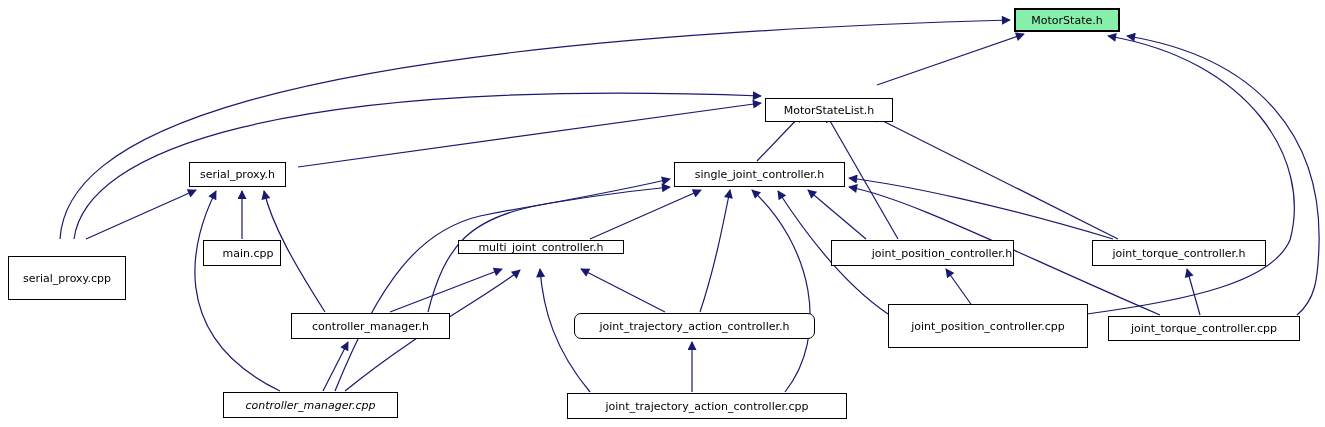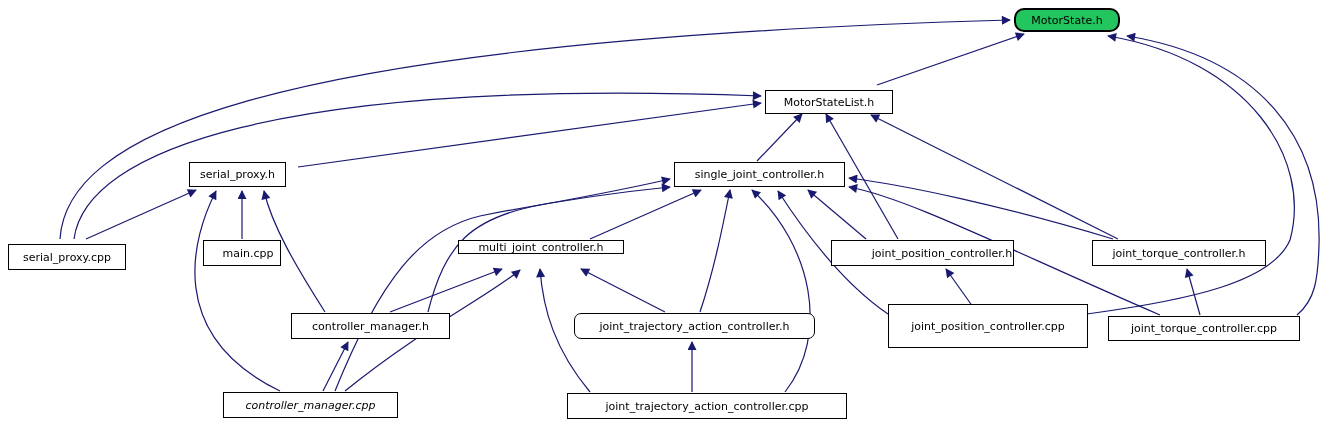--- a/index.html
+++ b/index.html
@@ -30,24 +30,23 @@
     font-size: 11px;
     text-align: center;
     white-space: nowrap;
     overflow: hidden;
     display: flex;
     align-items: center;
     justify-content: center;
     cursor: pointer;
   }
   .node.highlighted {
-    background: #22c55e;
+    background: #86efac;
     border-width: 2px;
     cursor: default;
-    border-radius: 10px;
   }
 </style>
 </head>
 <body>
 
 <div class="canvas">
   <svg class="edges-layer" width="1325" height="427" viewBox="0 0 1325 427" xmlns="http://www.w3.org/2000/svg">
     <defs>
       <marker id="arrow" viewBox="0 0 10 10" refX="9" refY="5" markerWidth="11" markerHeight="9" markerUnits="userSpaceOnUse" orient="auto">
         <path d="M0,0 L10,5 L0,10 z" fill="#191970"></path>
@@ -81,24 +80,24 @@
         <path d="M665,312 L581,269" class="edge" marker-end="url(#arrow)" style="stroke: rgb(25, 25, 112);"></path>
         <path d="M590,392 C555,350 543,310 540,269" class="edge" marker-end="url(#arrow)" style="stroke: rgb(25, 25, 112);"></path>
         <path d="M323,391 L348,342" class="edge" marker-end="url(#arrow)" style="stroke: rgb(25, 25, 112);"></path>
         <path d="M692,392 L692,342" class="edge" marker-end="url(#arrow)" style="stroke: rgb(25, 25, 112);"></path>
         <path d="M978,314 L946,269" class="edge" marker-end="url(#arrow)" style="stroke: rgb(25, 25, 112);"></path>
         <path d="M1200,315 L1187,269" class="edge" marker-end="url(#arrow)" style="stroke: rgb(25, 25, 112);"></path>
       </g>
   </svg>
   <div>
       <div class="node highlighted" style="left: 1014px; top: 8px; width: 106px; height: 24px;">MotorState.h</div>
-      <div class="node" style="left: 765px; top: 90px; width: 128px; height: 24px;">MotorStateList.h</div>
+      <div class="node" style="left: 765px; top: 98px; width: 128px; height: 24px;">MotorStateList.h</div>
       <div class="node" style="left: 189px; top: 162px; width: 97px; height: 25px;">serial_proxy.h</div>
       <div class="node" style="left: 674px; top: 162px; width: 171px; height: 25px;">single_joint_controller.h</div>
-      <div class="node" style="left: 8px; top: 244px; width: 118px; height: 26px;">serial_proxy.cpp</div>
+      <div class="node" style="left: 8px; top: 256px; width: 118px; height: 44px;">serial_proxy.cpp</div>
       <div class="node" style="left: 203px; top: 240px; width: 78px; height: 26px; padding-left: 12px;">main.cpp</div>
       <div class="node" style="left: 458px; top: 240px; width: 166px; height: 14px;">multi_joint_controller.h</div>
       <div class="node" style="left: 831px; top: 240px; width: 183px; height: 26px; padding-left: 39px;">joint_position_controller.h</div>
       <div class="node" style="left: 1092px; top: 240px; width: 174px; height: 26px;">joint_torque_controller.h</div>
       <div class="node" style="left: 291px; top: 313px; width: 159px; height: 26px;">controller_manager.h</div>
       <div class="node" style="left: 574px; top: 313px; width: 241px; height: 26px; border-radius: 7px;">joint_trajectory_action_controller.h</div>
       <div class="node" style="left: 888px; top: 304px; width: 200px; height: 44px;">joint_position_controller.cpp</div>
       <div class="node" style="left: 1108px; top: 316px; width: 192px; height: 25px;">joint_torque_controller.cpp</div>
       <div class="node" style="left: 223px; top: 392px; width: 175px; height: 26px; font-style: italic;">controller_manager.cpp</div>
       <div class="node" style="left: 567px; top: 393px; width: 280px; height: 26px;">joint_trajectory_action_controller.cpp</div>

